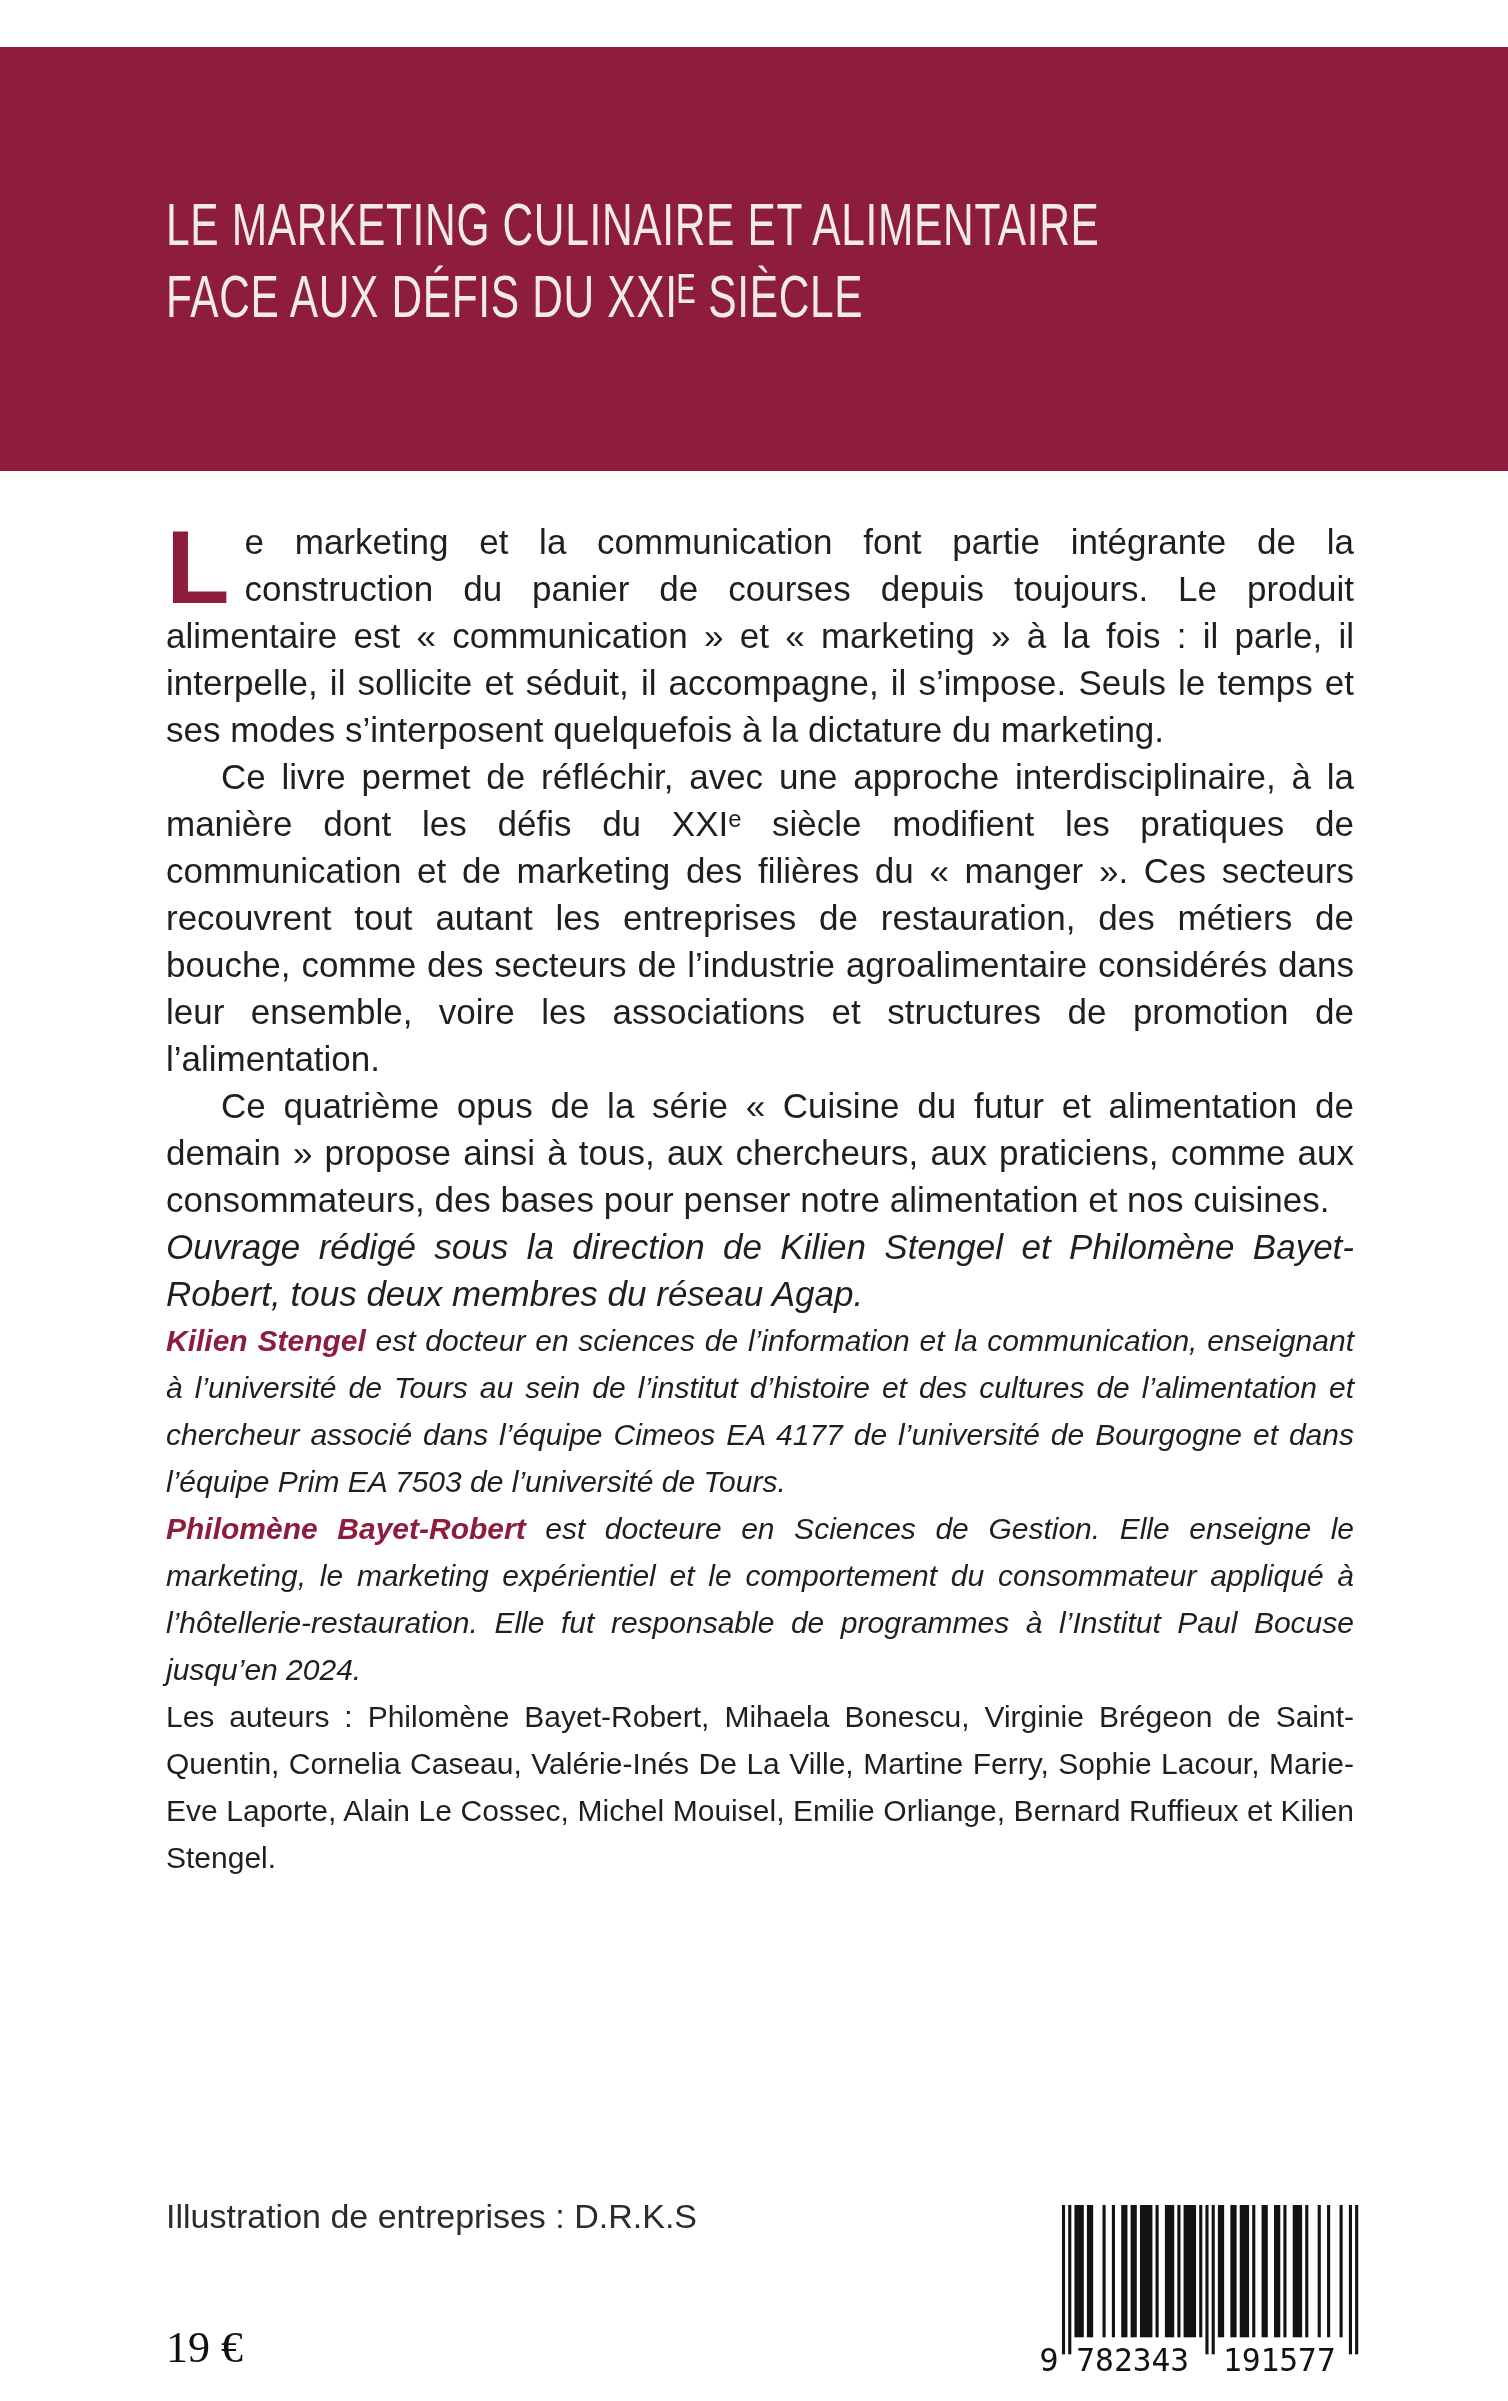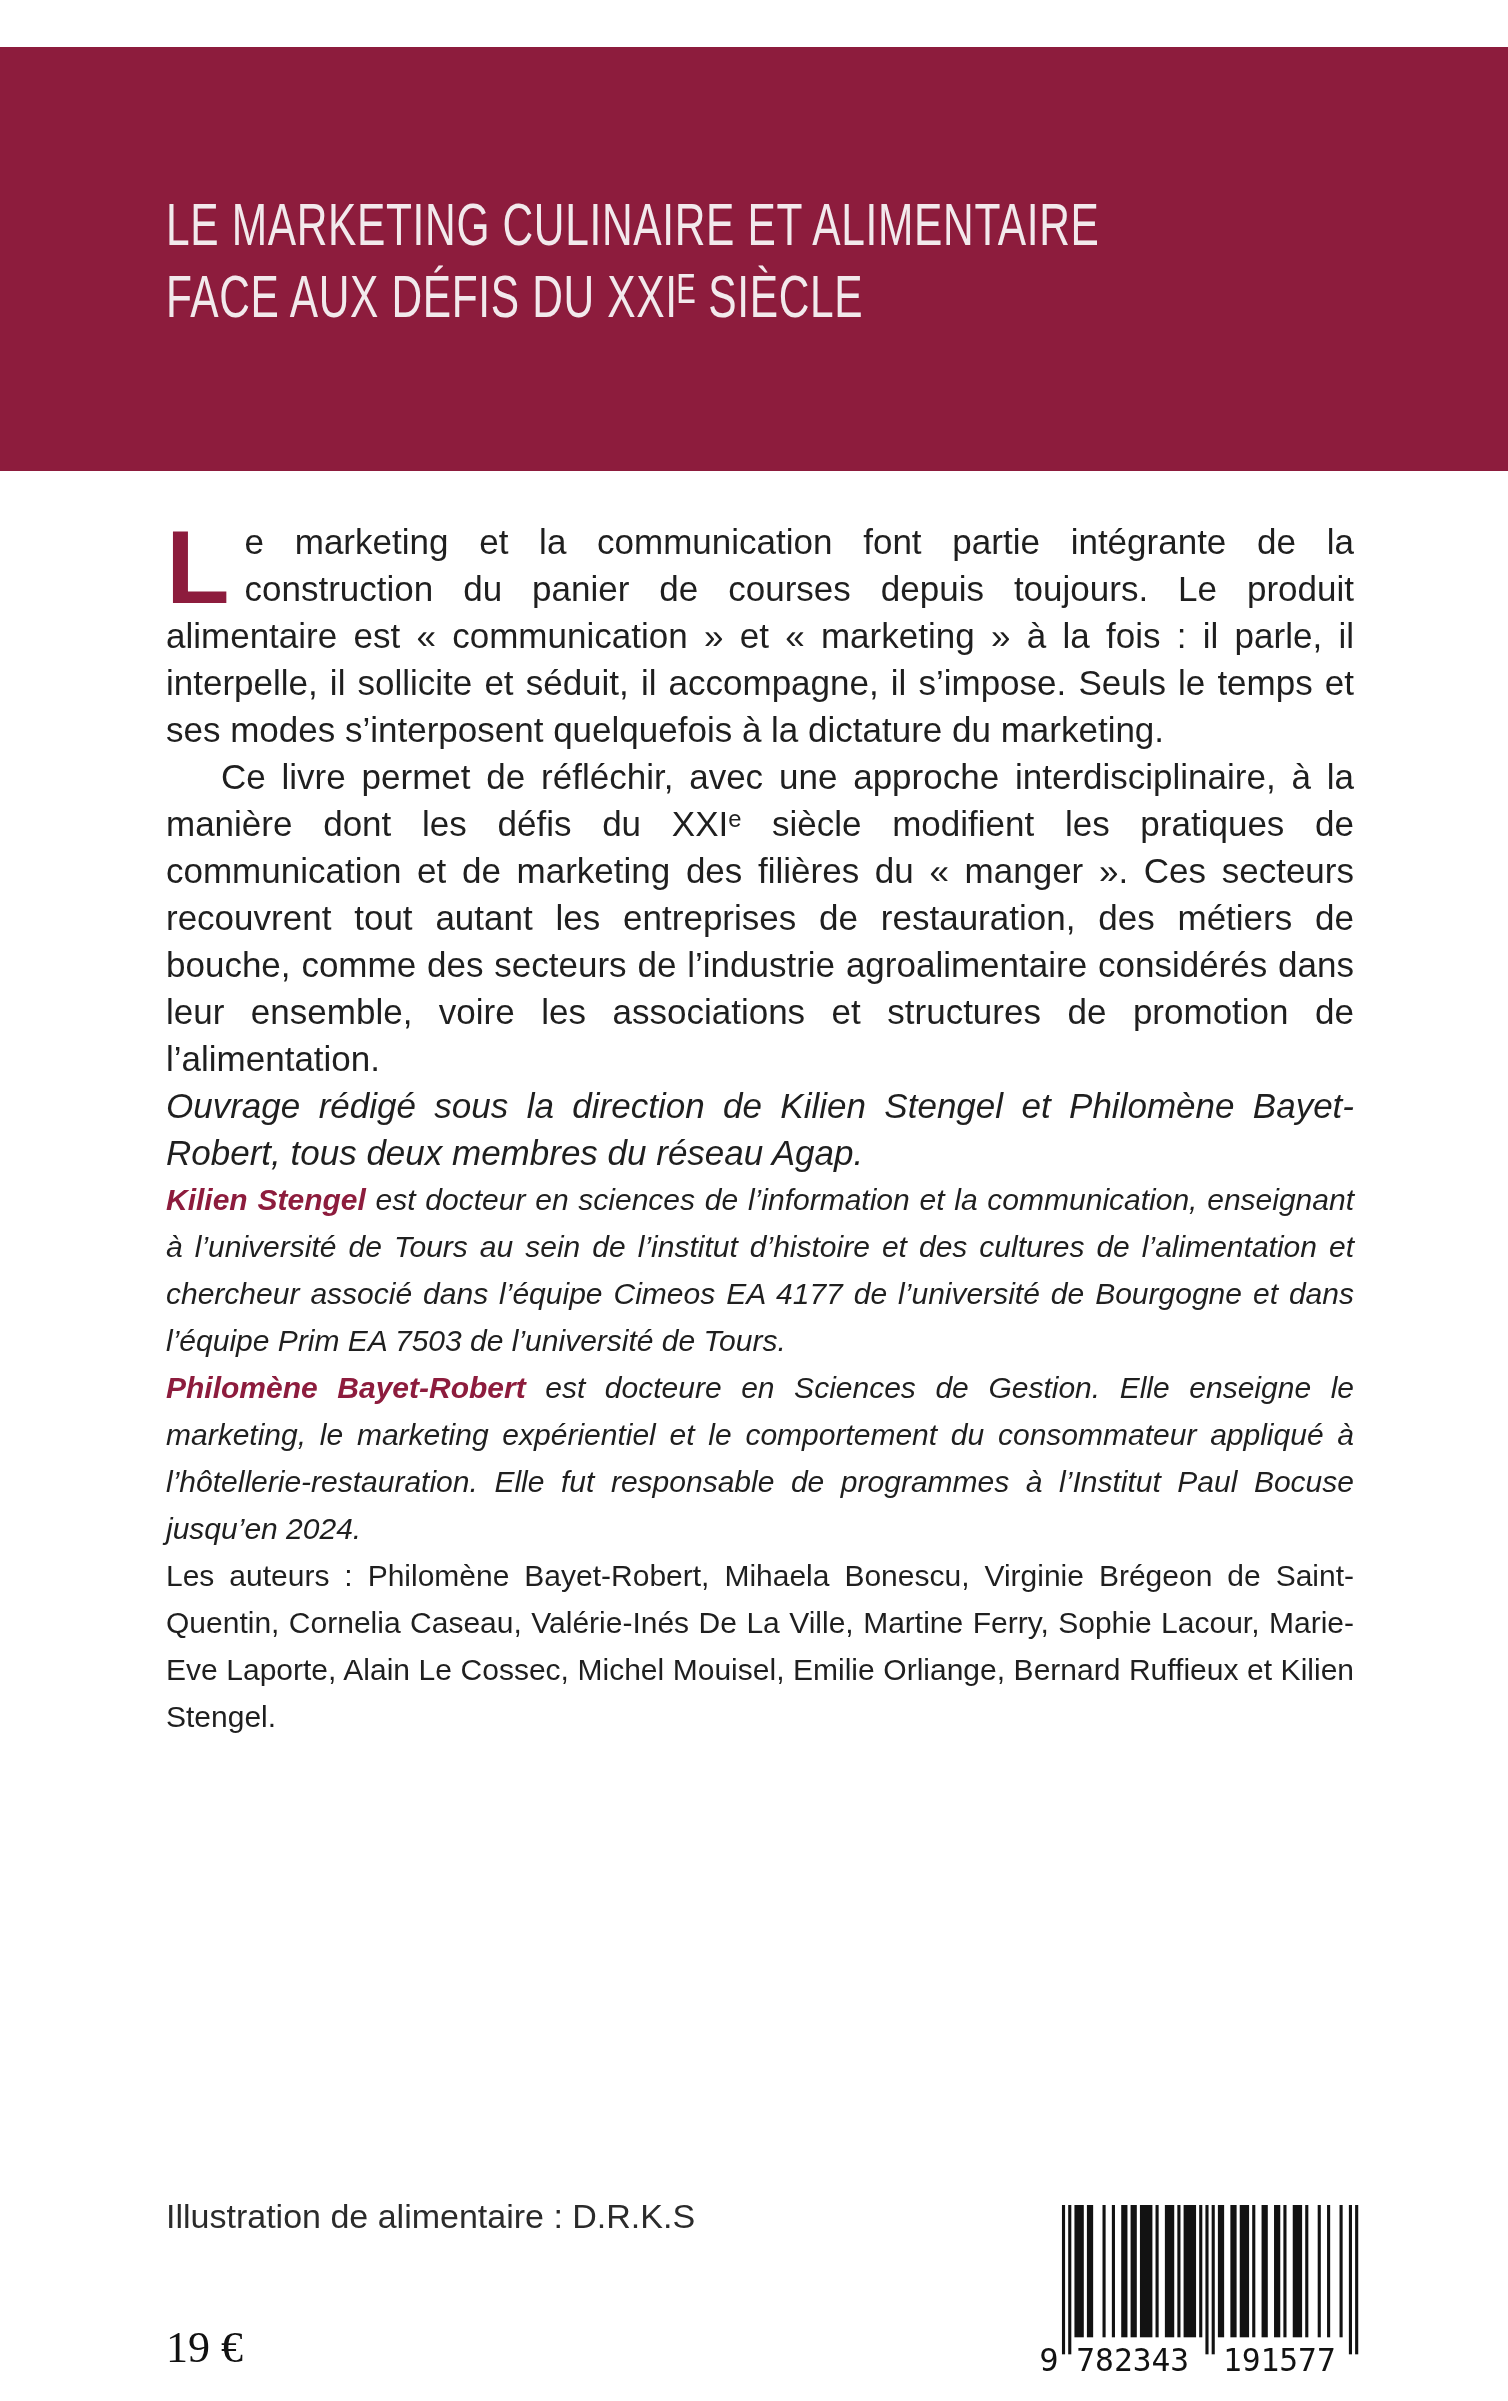--- a/index.html
+++ b/index.html
@@ -55,27 +55,28 @@
   <header class="band">
     <div class="title-block">
       <div>LE MARKETING CULINAIRE ET ALIMENTAIRE</div>
       <div>FACE AUX DÉFIS DU XXIᴱ SIÈCLE</div>
     </div>
   </header>
 
   <main class="content">
     <p><span class="dropcap">L</span><span>e marketing et la communication font partie intégrante de la construction du panier de courses depuis toujours. Le produit alimentaire est « communication » et « marketing » à la fois : il parle, il interpelle, il sollicite et séduit, il accompagne, il s’impose. Seuls le temps et ses modes s’interposent quelquefois à la dictature du marketing.</span></p>
     <p class="indent">Ce livre permet de réfléchir, avec une approche interdisciplinaire, à la manière dont les défis du XXIᵉ siècle modifient les pratiques de communication et de marketing des filières du « manger ». Ces secteurs recouvrent tout autant les entreprises de restauration, des métiers de bouche, comme des secteurs de l’industrie agroalimentaire considérés dans leur ensemble, voire les associations et structures de promotion de l’alimentation.</p>
+    <p class="indent">Ce quatrième opus de la série « Cuisine du futur et alimentation de demain » propose ainsi à tous, aux chercheurs, aux praticiens, comme aux consommateurs, des bases pour penser notre alimentation et nos cuisines.</p>
     <p class="note">Ouvrage rédigé sous la direction de Kilien Stengel et Philomène Bayet-Robert, tous deux membres du réseau Agap.</p>
     <p class="bio"><span class="bio-name">Kilien Stengel</span><span> est docteur en sciences de l’information et la communication, enseignant à l’université de Tours au sein de l’institut d’histoire et des cultures de l’alimentation et chercheur associé dans l’équipe Cimeos EA 4177 de l’université de Bourgogne et dans l’équipe Prim EA 7503 de l’université de Tours.</span></p>
     <p class="bio"><span class="bio-name">Philomène Bayet-Robert</span><span> est docteure en Sciences de Gestion. Elle enseigne le marketing, le marketing expérientiel et le comportement du consommateur appliqué à l’hôtellerie-restauration. Elle fut responsable de programmes à l’Institut Paul Bocuse jusqu’en 2024.</span></p>
     <p class="authors">Les auteurs : Philomène Bayet-Robert, Mihaela Bonescu, Virginie Brégeon de Saint-Quentin, Cornelia Caseau, Valérie-Inés De La Ville, Martine Ferry, Sophie Lacour, Marie-Eve Laporte, Alain Le Cossec, Michel Mouisel, Emilie Orliange, Bernard Ruffieux et Kilien Stengel.</p>
   </main>
 
-  <div class="credit">Illustration de alimentaire : D.R.K.S</div>
+  <div class="credit">Illustration de entreprises : D.R.K.S</div>
   <div class="price">19 €</div>
 
   <div class="barcode">
     <svg id="barcode-svg" width="337" height="172" viewBox="0 0 356 182" xmlns="http://www.w3.org/2000/svg">
         <rect x="24.00" y="0" width="3.30" height="158" fill="#121212"></rect>
         <rect x="30.60" y="0" width="3.30" height="158" fill="#121212"></rect>
         <rect x="37.20" y="0" width="9.90" height="140" fill="#121212"></rect>
         <rect x="50.40" y="0" width="6.60" height="140" fill="#121212"></rect>
         <rect x="66.90" y="0" width="3.30" height="140" fill="#121212"></rect>
         <rect x="76.80" y="0" width="3.30" height="140" fill="#121212"></rect>

